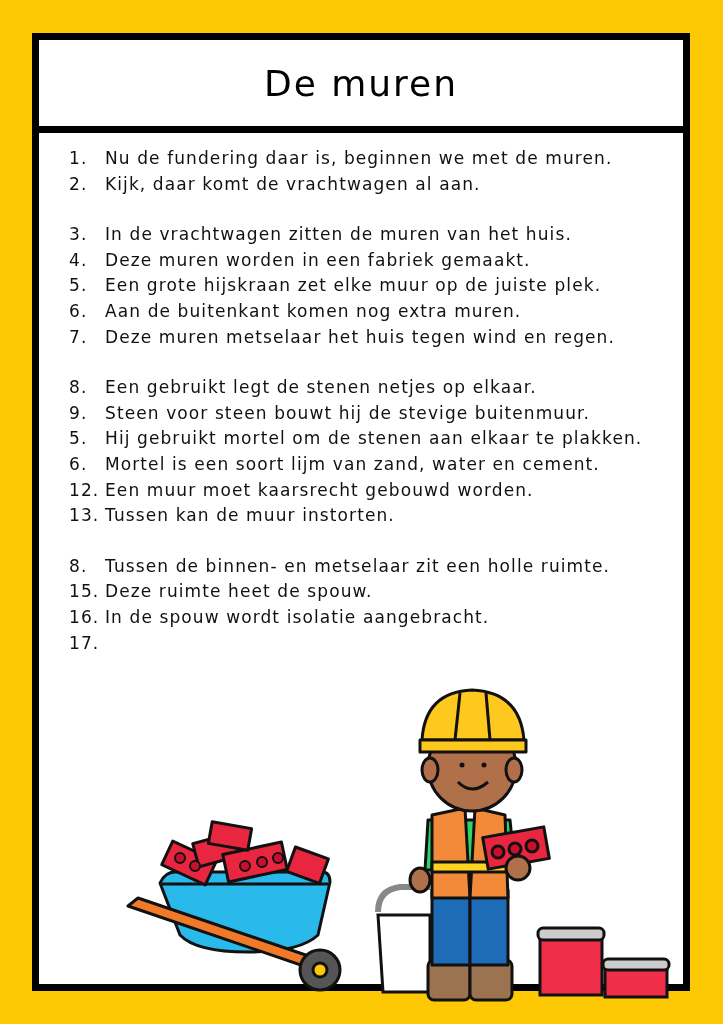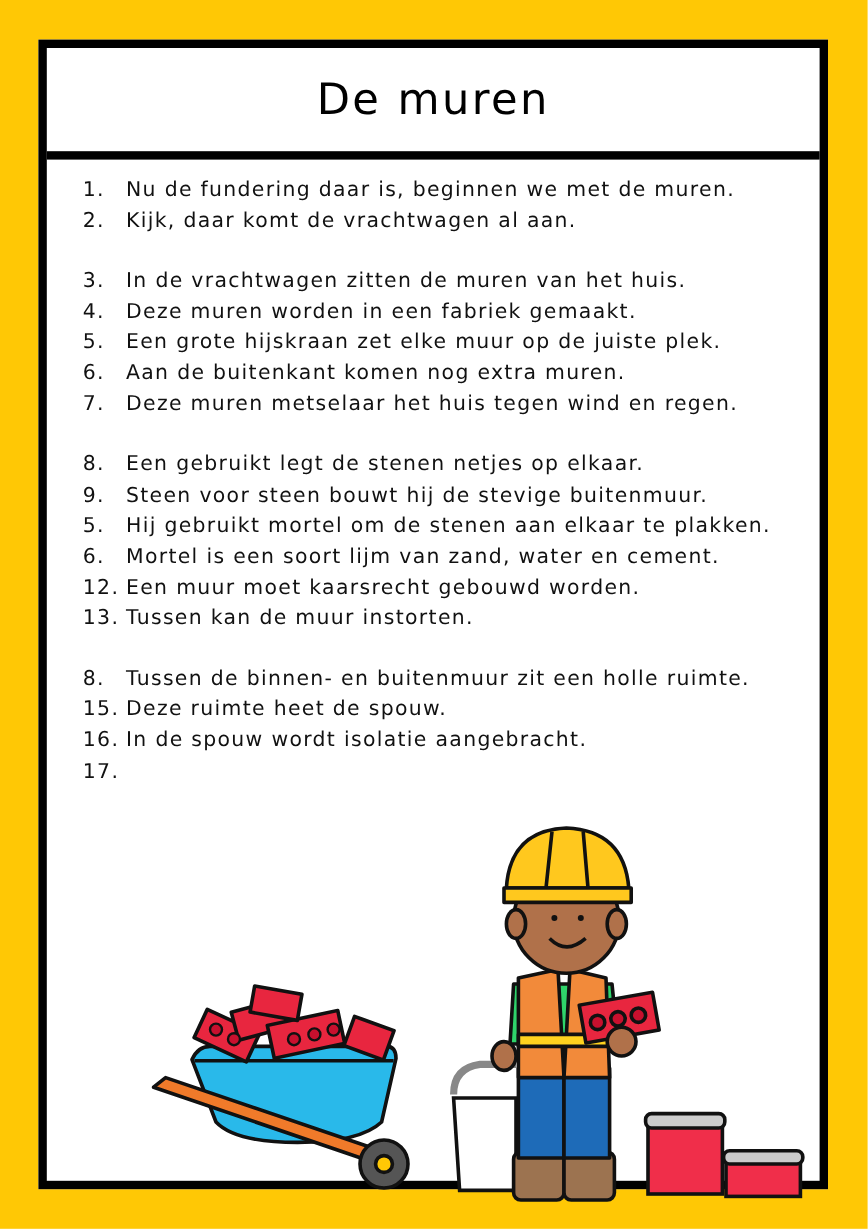--- a/index.html
+++ b/index.html
@@ -75,21 +75,21 @@
           <span>Een muur moet kaarsrecht gebouwd worden.</span>
         </div>
       <div class="line">
           <span class="num">13.</span>
           <span>Tussen kan de muur instorten.</span>
         </div>
     </div>
     <div class="group">
       <div class="line">
           <span class="num">8.</span>
-          <span>Tussen de binnen- en buitenmuur zit een holle ruimte.</span>
+          <span>Tussen de binnen- en metselaar zit een holle ruimte.</span>
         </div>
       <div class="line">
           <span class="num">15.</span>
           <span>Deze ruimte heet de spouw.</span>
         </div>
       <div class="line">
           <span class="num">16.</span>
           <span>In de spouw wordt isolatie aangebracht.</span>
         </div>
       <div class="line">

